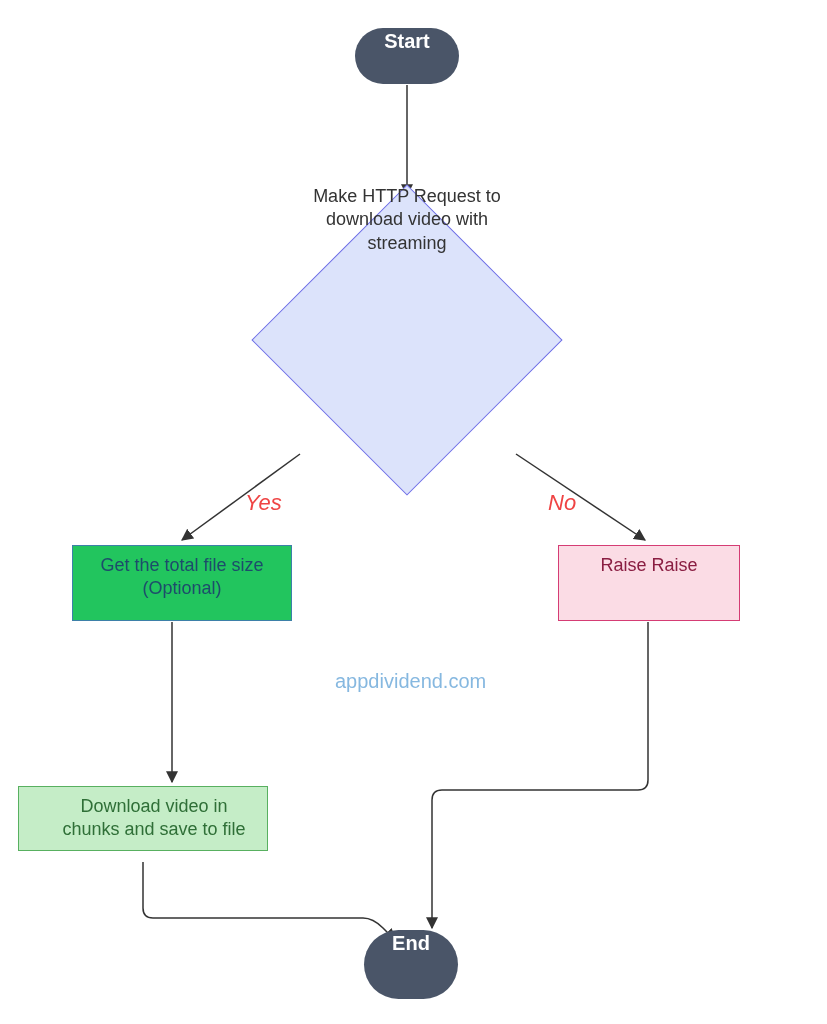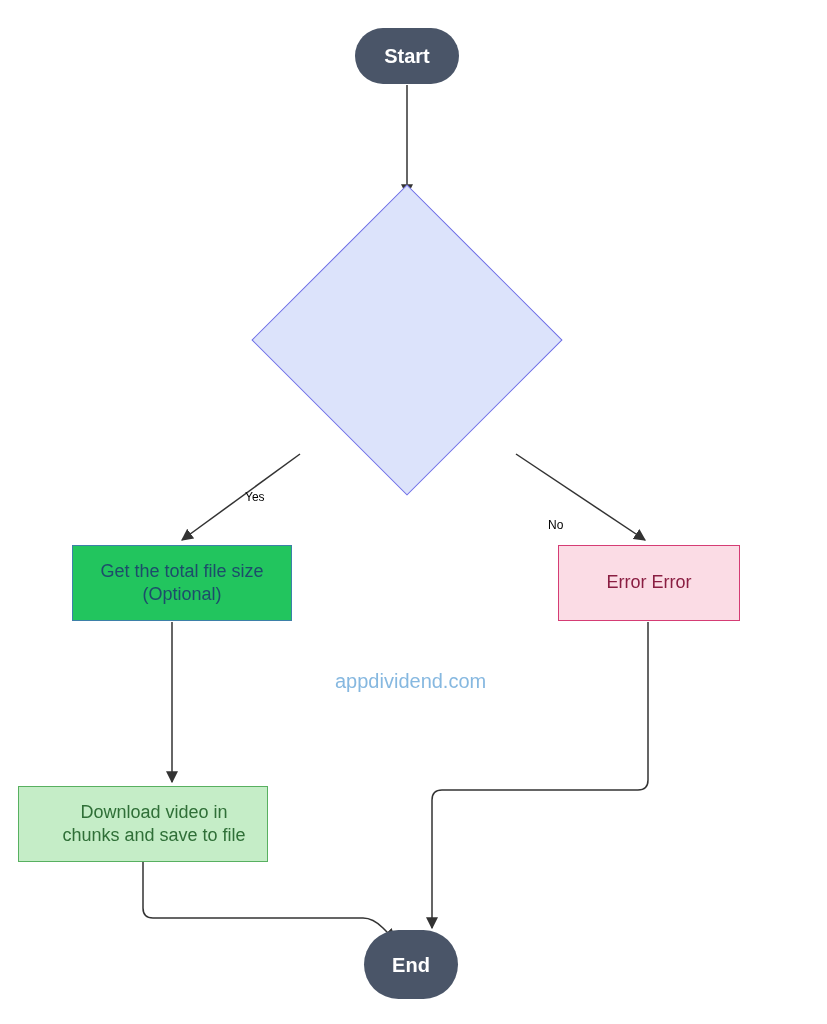--- a/index.html
+++ b/index.html
@@ -9,21 +9,21 @@
     width: 827px;
     height: 1024px;
     background: #ffffff;
     font-family: -apple-system, BlinkMacSystemFont, "Segoe UI", Arial, sans-serif;
     position: relative;
     overflow: hidden;
   }
   .node {
     position: absolute;
     display: flex;
-    align-items: center;
+    align-items: flex-start;
     justify-content: center;
     text-align: center;
     font-size: 18px;
     color: #333;
     line-height: 1.3;
   }
   .terminal {
     background: #4a5568;
     color: #fff;
     border-radius: 999px;
@@ -67,22 +67,23 @@
     border-color: #d53c74;
     color: #8a1e42;
   }
   .box-green {
     background: #c5edc7;
     border-color: #58b060;
     color: #2f6f37;
   }
   .edge-label {
     position: absolute;
-    font-size: 12px;
-    color: #000000;
+    font-size: 22px;
+    color: #ef4444;
+    font-style: italic;
   }
   .watermark {
     position: absolute;
     color: #86b8e0;
     font-size: 20px;
     font-weight: 400;
   }
   svg.edges {
     position: absolute;
     top: 0;
@@ -114,39 +115,40 @@
 
   <path d="M 648 622 L 648 780 Q 648 790 638 790 L 442 790 Q 432 790 432 800 L 432 928" fill="none" stroke="#333" stroke-width="1.5" marker-end="url(#arrow)"></path>
 </svg>
 
 <div class="node terminal" style="left:355px; top:28px; width:104px; height:56px;">
   <span>Start</span>
 </div>
 
 <div class="node decision" style="left:252px; top:185px;">
   <div class="diamond-bg"></div>
+  <div class="diamond-text">Make HTTP Request to download video with streaming</div>
 </div>
 
 <div class="edge-label" style="left:245px; top:490px;">
   <span>Yes</span>
 </div>
 
-<div class="edge-label" style="left:548px; top:490px;margin-top:28px;">
+<div class="edge-label" style="left:548px; top:490px;">
   <span>No</span>
 </div>
 
 <div class="node box box-blue" style="left:72px; top:545px; width:220px; height:76px;">
   <span>Get the total file size (Optional)</span>
 </div>
 
 <div class="node box box-pink" style="left:558px; top:545px; width:182px; height:76px;">
-  <span>Error Error</span>
+  <span>Raise Raise</span>
 </div>
 
-<div class="node box box-green" style="left:18px; top:786px; width:250px; height:76px;padding-left:36px;">
+<div class="node box box-green" style="left:18px; top:786px; width:250px; height:65px;padding-left:36px;">
   <span>Download video in chunks and save to file</span>
 </div>
 
 <div class="node terminal" style="left:364px; top:930px; width:94px; height:69px;">
   <span>End</span>
 </div>
 
 <div class="watermark" style="left:335px; top:670px;text-align:right;">
   <span>appdividend.com</span>
 </div>

